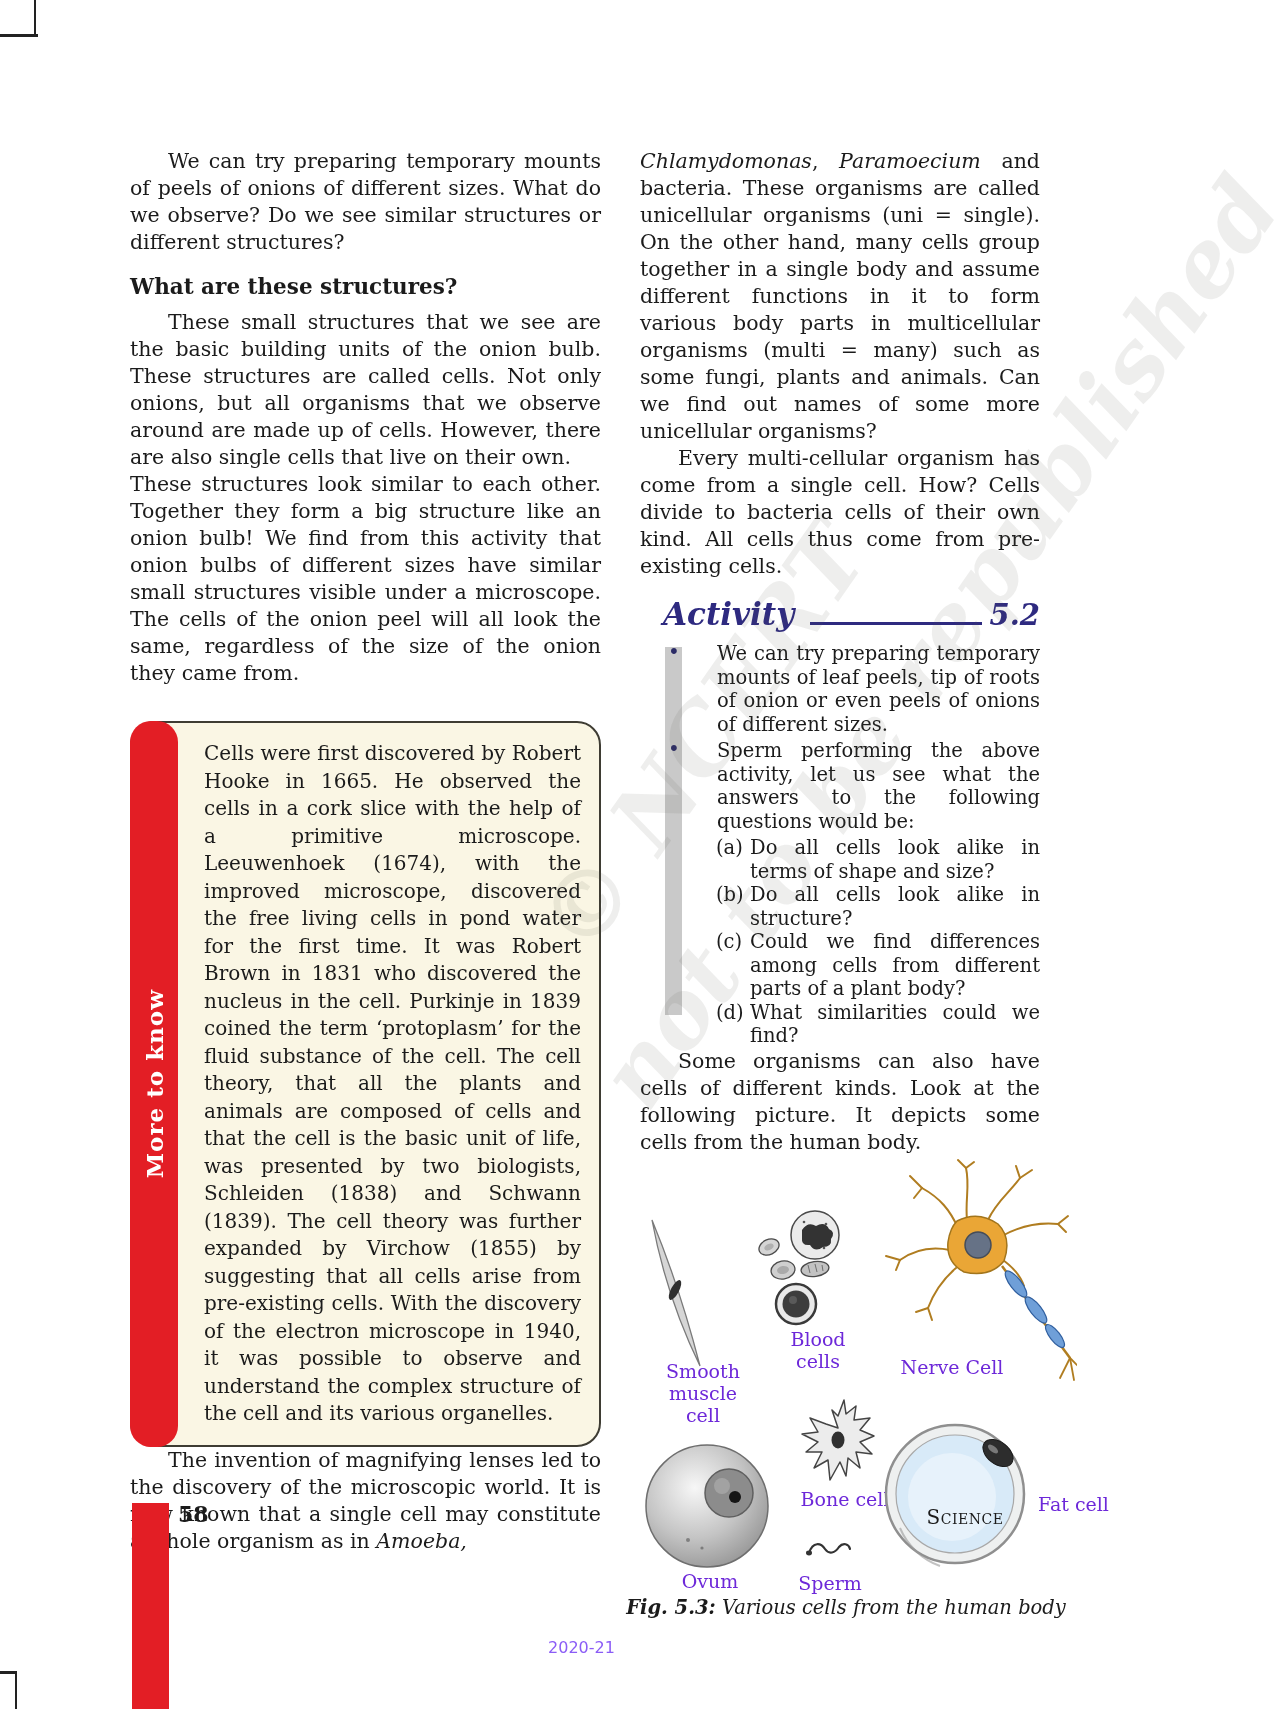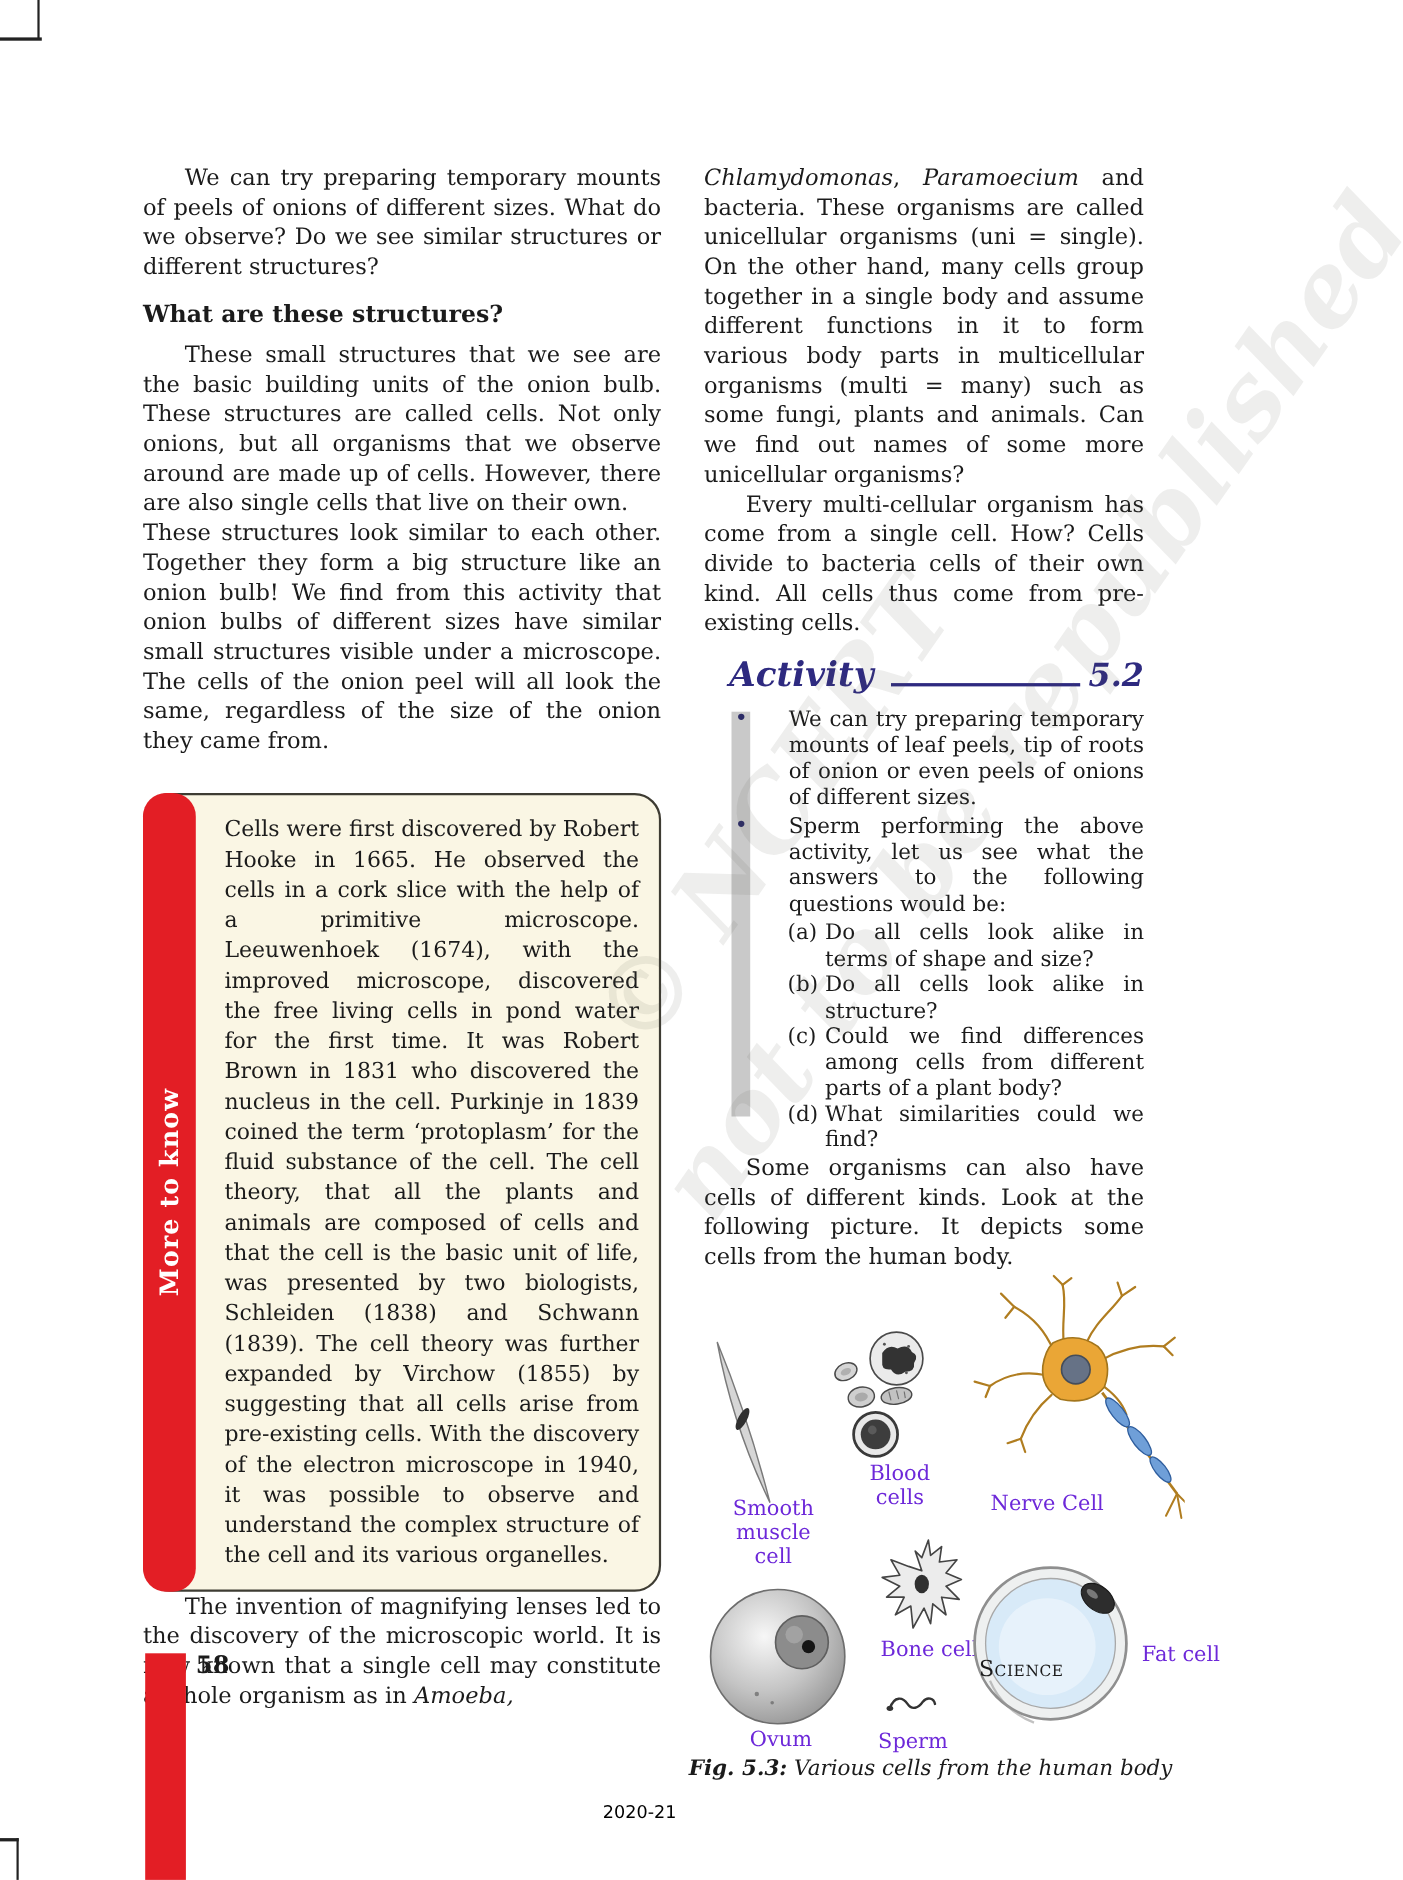--- a/index.html
+++ b/index.html
@@ -55,24 +55,24 @@
   
   .figure{position:relative; width:440px; height:422px; margin-top:12px; overflow:visible;}
   .figure svg{position:absolute;}
   .fig-label{position:absolute; font-size:19px; line-height:22px; text-align:center; color:#6d28d9;}
   .caption{margin-top:6px; width:440px; margin-left:-14px; text-align:center; font-size:19.5px; font-style:italic;}
   .caption .cap-lbl{font-weight:bold;}
 
   
   .red-bar{position:absolute; left:132px; top:1503px; width:37px; height:206px; background:var(--red); z-index:3;}
   .page-num{position:absolute; left:178px; top:1501px; font-size:22px; font-weight:bold; z-index:3;}
-  .book-name{position:absolute; left:890px; top:1505px; width:150px; text-align:left;
+  .book-name{position:absolute; left:890px; top:1505px; width:150px; text-align:center;
              font-variant:small-caps; font-size:20px; letter-spacing:0.5px; z-index:3;}
   .year{position:absolute; left:0; top:1638px; width:1163px; text-align:center;
-        font-size:16px; color:#000000; font-family:"DejaVu Sans","Liberation Sans",sans-serif; z-index:3;}
+        font-size:16px; color:#8b5cf6; font-family:"DejaVu Sans","Liberation Sans",sans-serif; z-index:3;}
   .crop{position:absolute; background:#222; z-index:4;}
   .crop.tl-v{left:34px; top:0; width:2px; height:36px;}
   .crop.tl-h{left:0; top:34px; width:38px; height:2.5px;}
   .crop.bl-h{left:0; top:1671px; width:17px; height:2.5px;}
   .crop.bl-v{left:15px; top:1671px; width:2px; height:38px;}
 
   
   .wm{
     position:absolute; left:420px; top:640px; width:680px; z-index:5;
     transform:rotate(-55deg); text-align:center; pointer-events:none;

